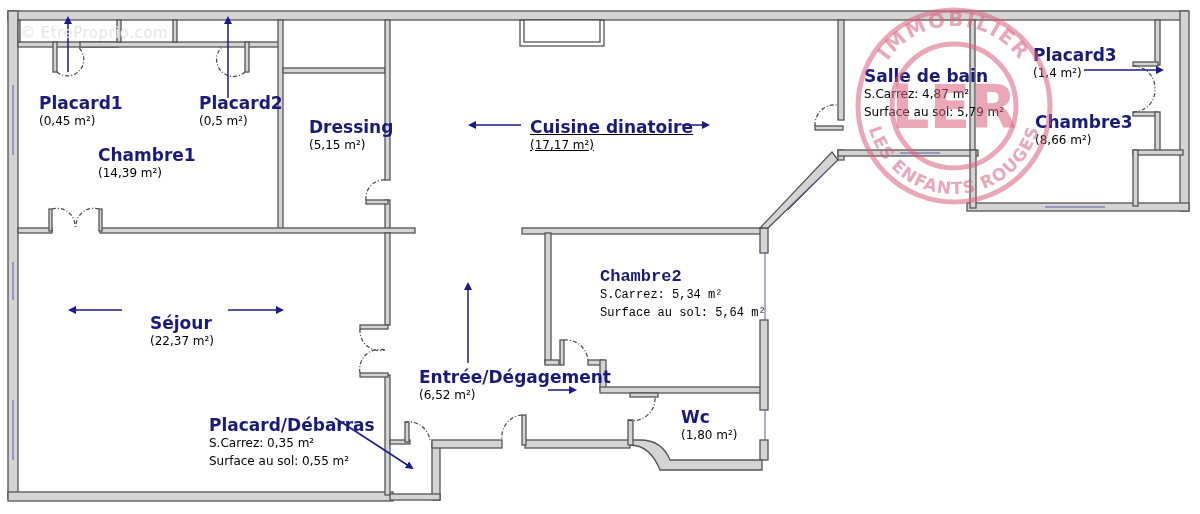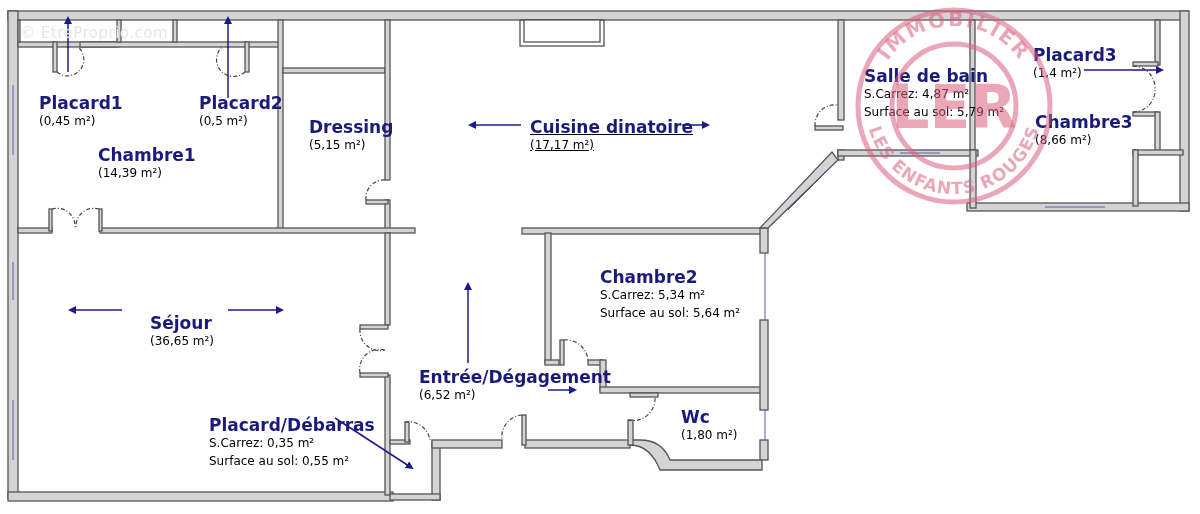--- a/index.html
+++ b/index.html
@@ -176,23 +176,23 @@
 <div class="room-label" style="left:1033px;top:46px;">
   <span class="room-name">Placard3</span>
   <span class="room-area">(1,4 m²)</span>
 </div>
 <div class="room-label" style="left:1035px;top:113px;">
   <span class="room-name">Chambre3</span>
   <span class="room-area">(8,66 m²)</span>
 </div>
 <div class="room-label" style="left:150px;top:314px;">
   <span class="room-name">Séjour</span>
-  <span class="room-area">(36,65 m²)</span>
-</div>
-<div class="room-label" style="left:600px;top:268px;">
+  <span class="room-area">(22,37 m²)</span>
+</div>
+<div class="room-label" style="left:600px;top:268px;font-family:Liberation Mono, monospace;">
   <span class="room-name">Chambre2</span>
   <span class="room-area">S.Carrez: 5,34 m²</span>
   <span class="room-area">Surface au sol: 5,64 m²</span>
 </div>
 <div class="room-label" style="left:419px;top:368px;">
   <span class="room-name">Entrée/Dégagement</span>
   <span class="room-area">(6,52 m²)</span>
 </div>
 <div class="room-label" style="left:209px;top:416px;">
   <span class="room-name">Placard/Débarras</span>

